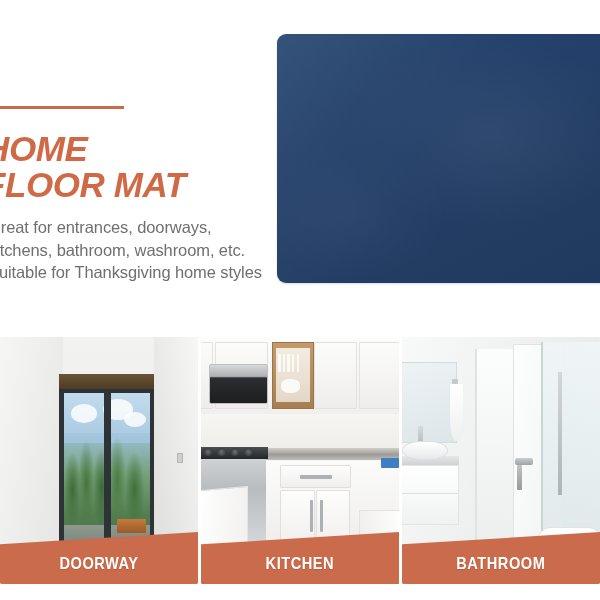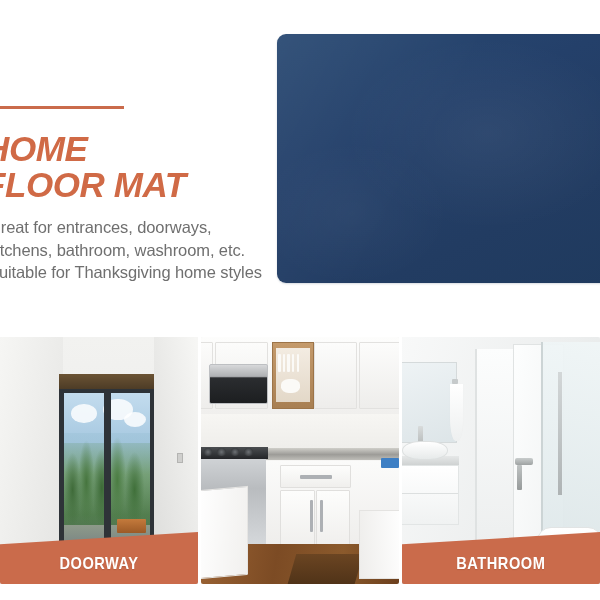--- a/index.html
+++ b/index.html
@@ -340,20 +340,23 @@
             <div class="k-burner" style="left:64%;"></div>
           </div>
 
           <div class="k-floor"></div>
           <div class="k-floor-mat"></div>
           <div class="k-island"></div>
           <div class="k-island-r"></div>
           <div class="k-blue"></div>
         </div>
       </div>
+      <div class="banner">
+        <span class="banner-label">KITCHEN</span>
+      </div>
     </div>
 
     <div class="panel">
       <div class="photo">
         <div class="sc-bath">
           <div class="b-wall"></div>
           <div class="b-mirror"></div>
           <div class="b-counter"></div>
           <div class="b-faucet"></div>
           <div class="b-sink"></div>

